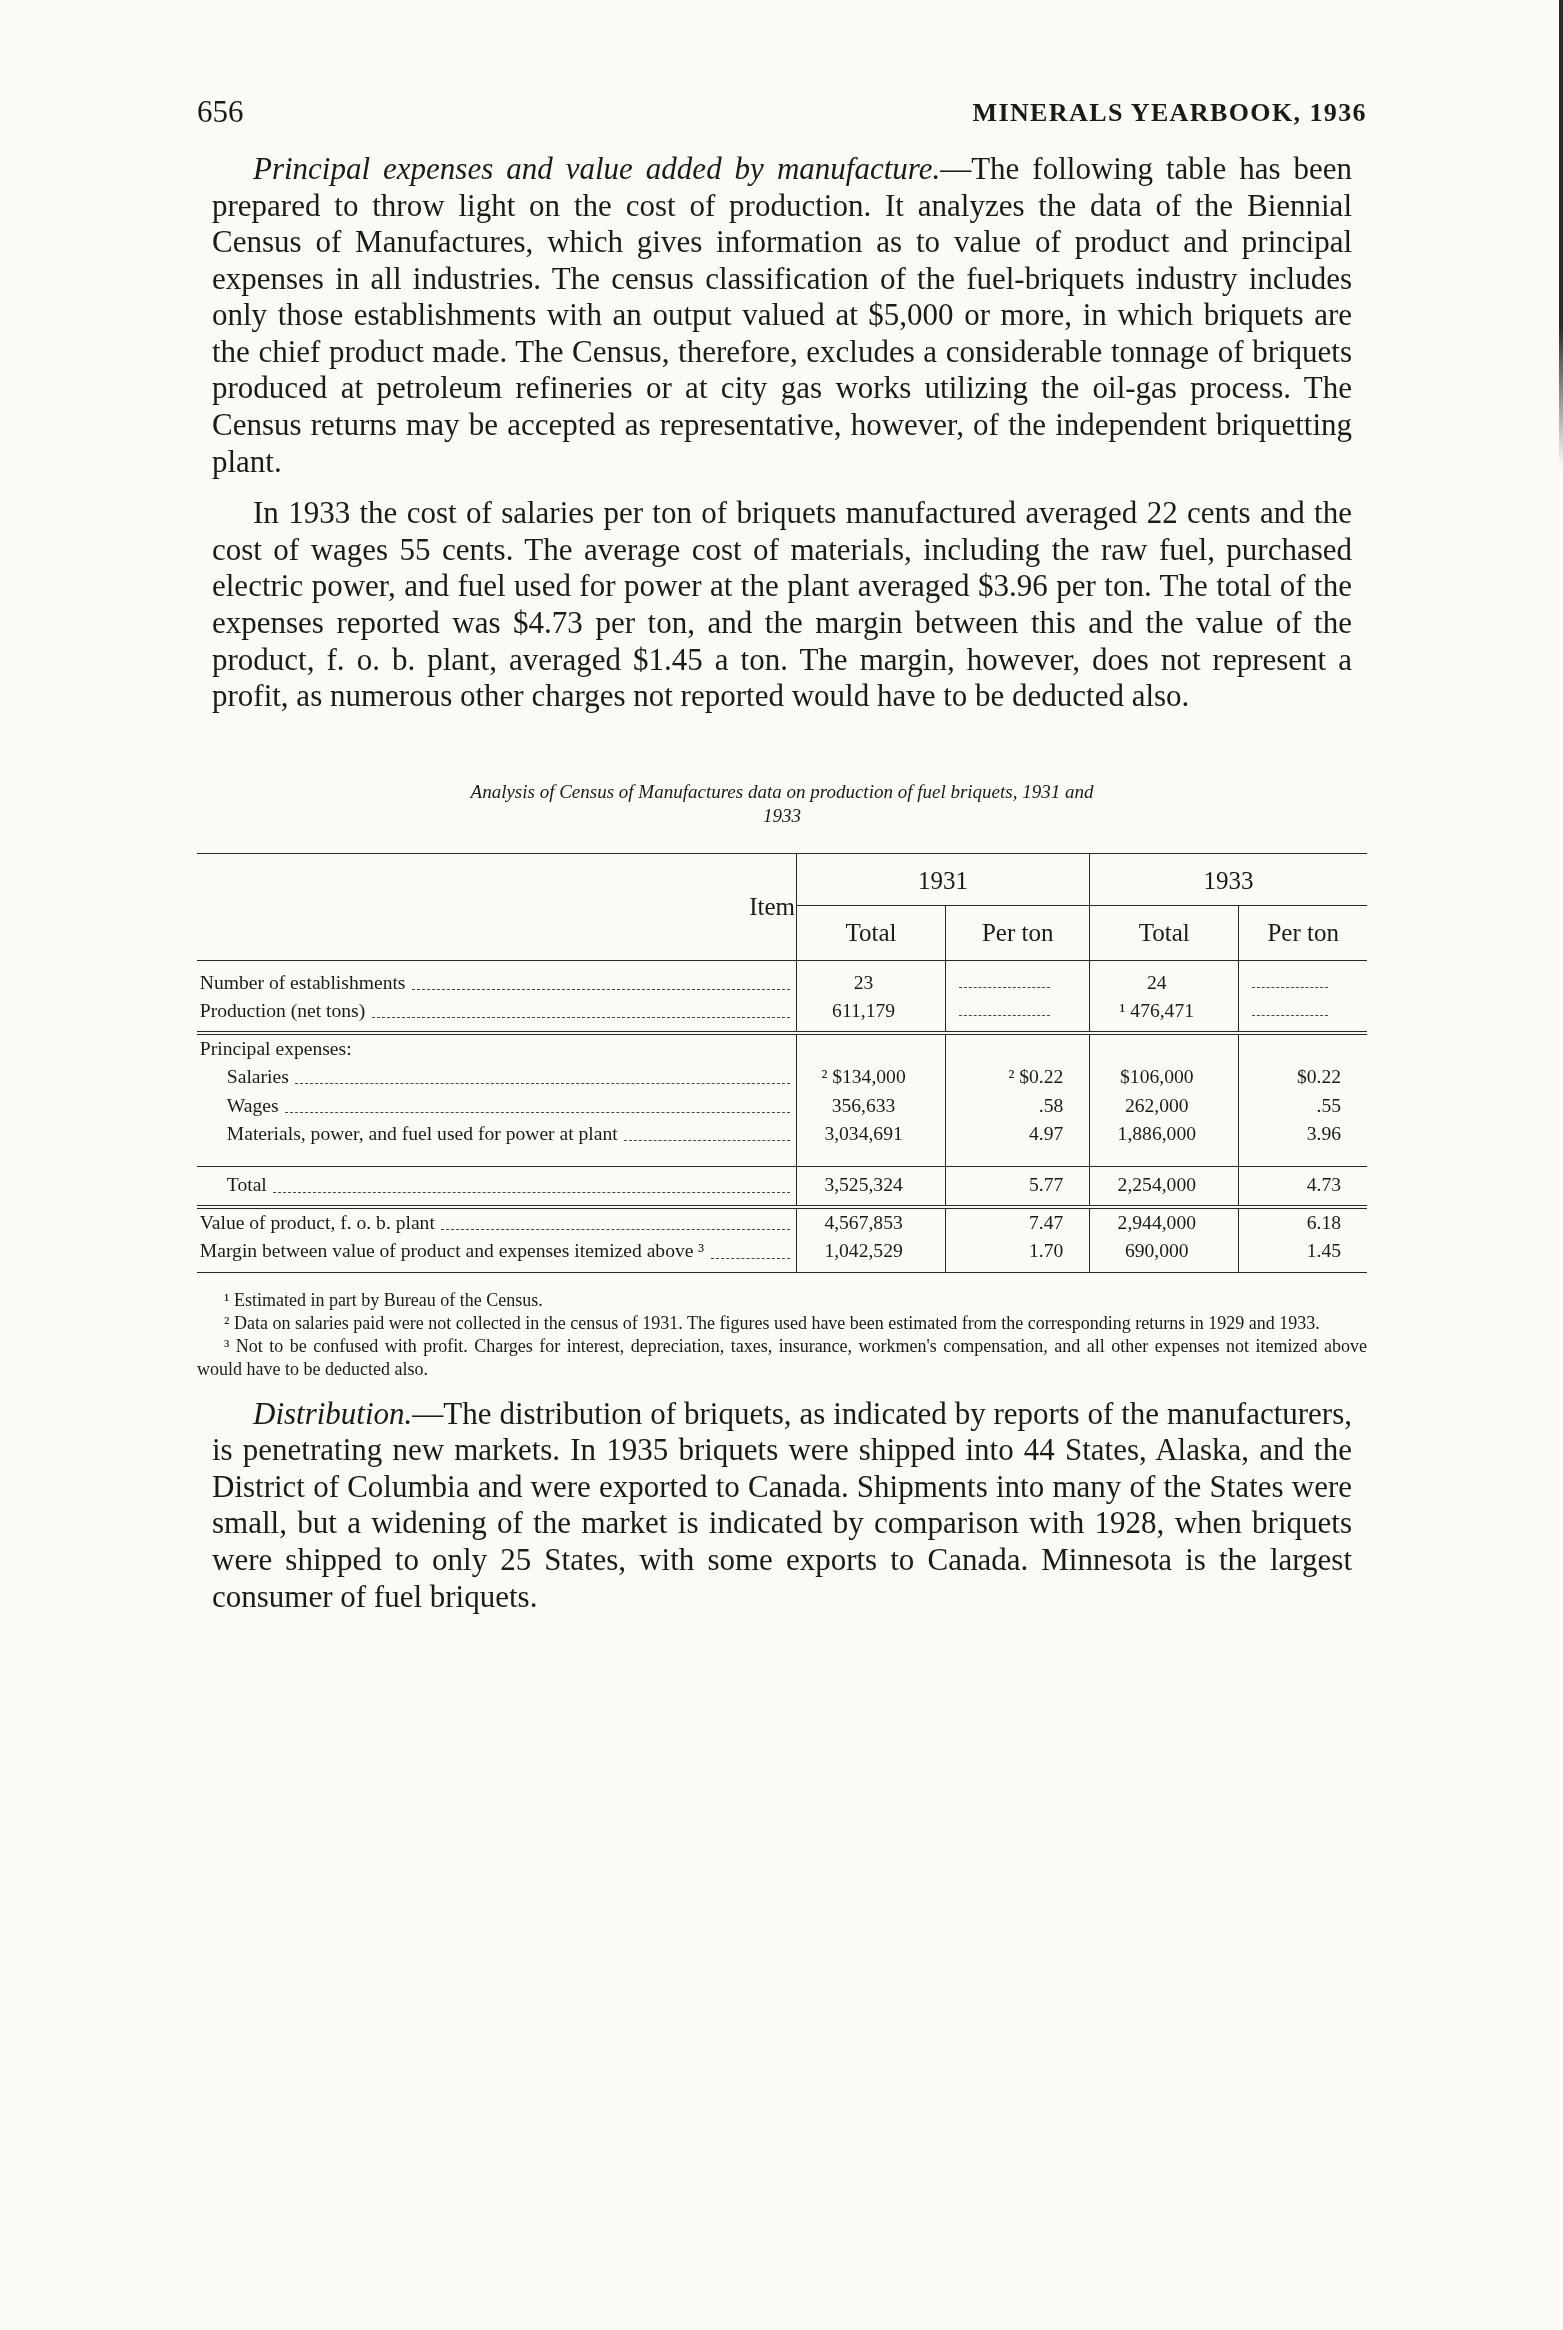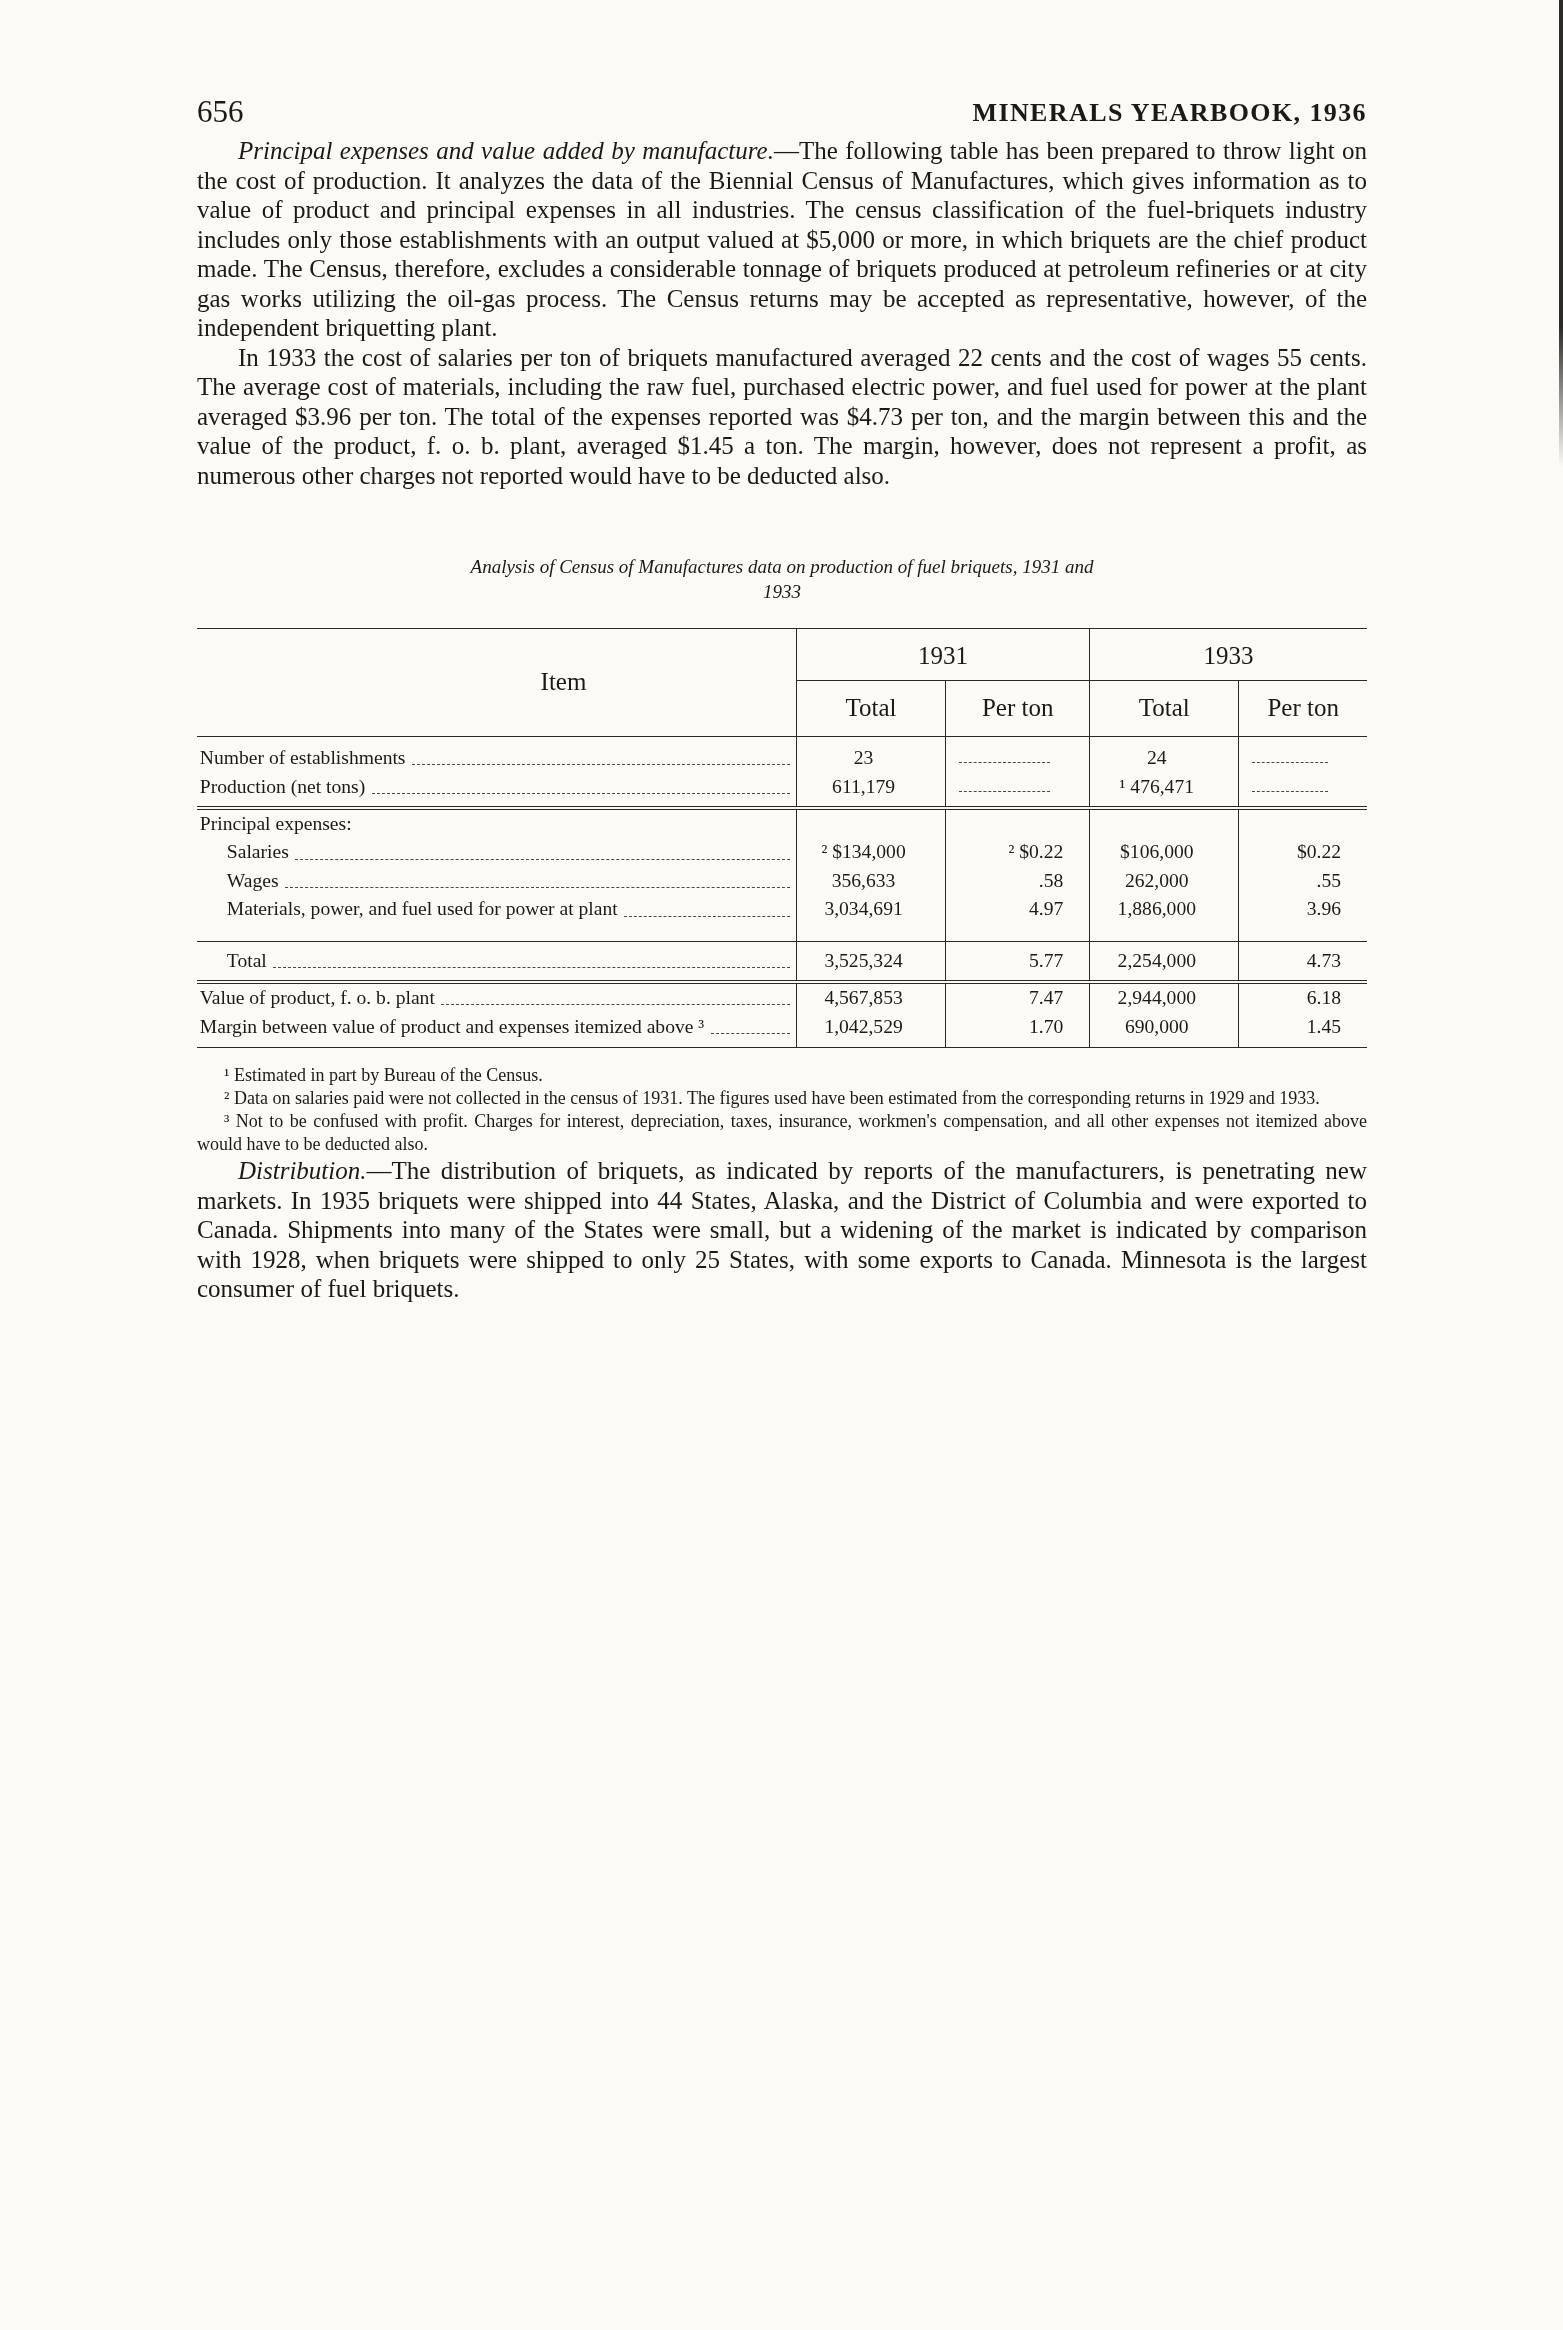--- a/index.html
+++ b/index.html
@@ -23,22 +23,22 @@
     position:absolute; left:0; top:0;
     font-size:31px; line-height:1;
   }
   .page-title {
     position:absolute; left:0; right:0; top:3.7px;
     text-align:right; font-weight:bold;
     font-size:26px; letter-spacing:1.4px; line-height:1;
   }
 
   p.body-para {
-    font-size:25px; line-height:1.18;
-    text-align:justify; margin:0;
+    font-size:31px; line-height:1.18;
+    text-align:justify; margin:15px;
     text-indent:41px;
   }
   .first-para { margin-top:41px; }
   .lead-italic { font-style:italic; }
 
   .caption {
     margin-top:65px;
     text-align:center; font-style:italic;
     font-size:19px; line-height:1.3;
   }
@@ -47,21 +47,21 @@
     margin-top:24px;
     width:1170px;
     border-collapse:collapse;
     border-top:1.9px solid #2a2824;
     border-bottom:1.9px solid #2a2824;
     font-size:19.6px;
     line-height:1.22;
   }
   th { font-weight:normal; font-size:25px; }
   .th-item {
-    text-align:center; padding-left:135px;
+    text-align:right; padding-left:135px;
     vertical-align:middle;
     border-bottom:1.9px solid #2a2824;
   }
   .th-group {
     border-left:1.4px solid #2a2824;
     border-bottom:1.4px solid #2a2824;
     text-align:center;
     padding:12px 0 8.4px 0;
   }
   .th-sub {

